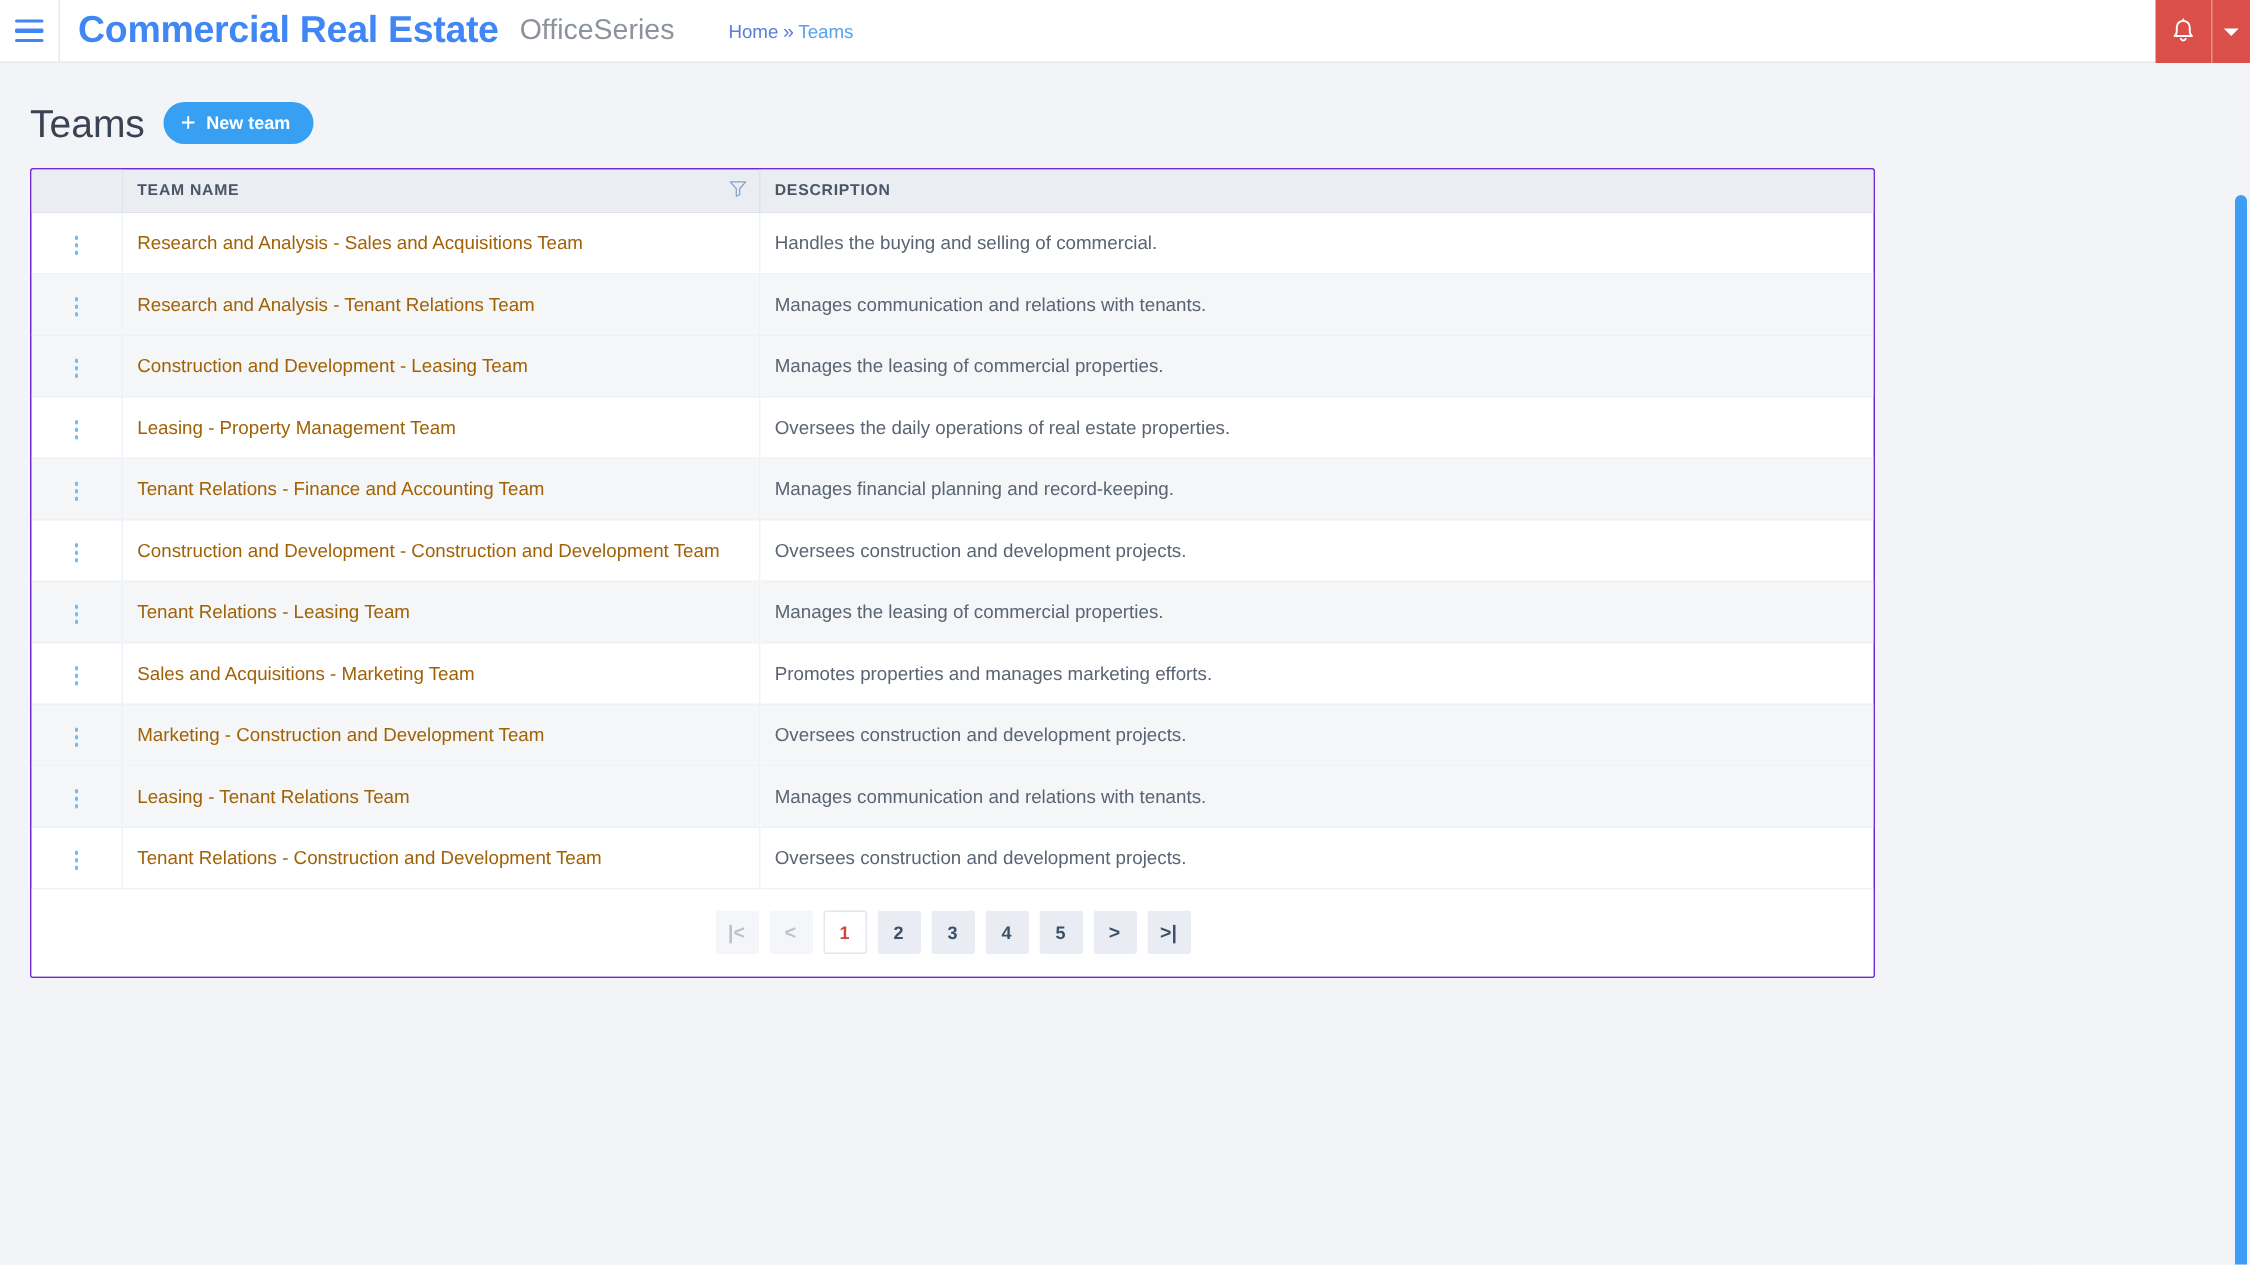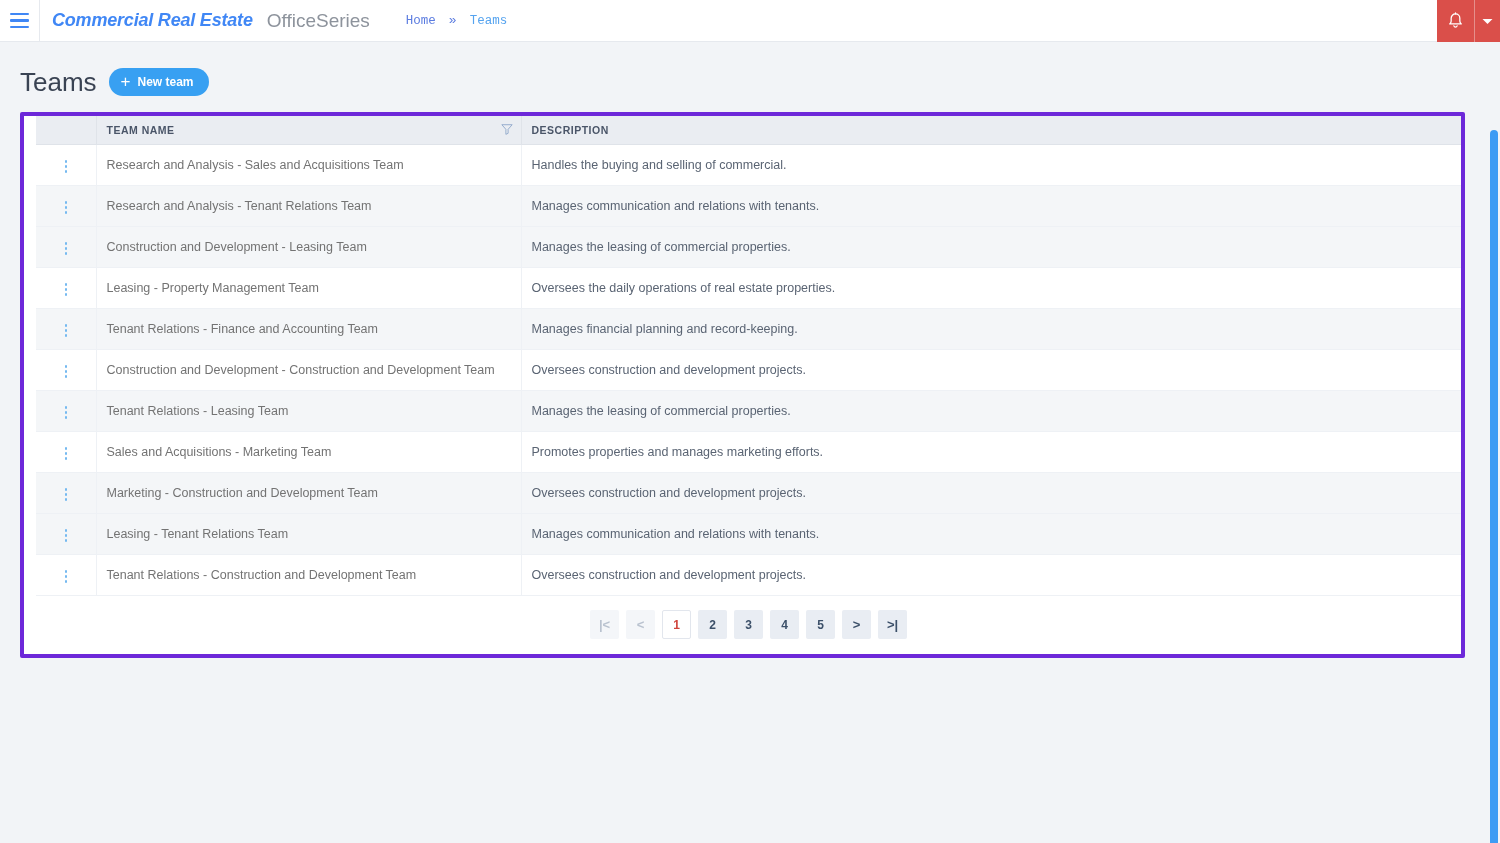--- a/index.html
+++ b/index.html
@@ -29,41 +29,39 @@
     border-right: 1px solid #e6e9ee;
   }
   .hamburger span {
     display: block;
     width: 19px; height: 2.5px;
     background: #4087f5;
     border-radius: 1px;
   }
   .brand {
     margin-left: 12px;
-    font-size: 18px;
+    font-size: 25px;
     font-weight: bold;
     color: #4087f5;
     letter-spacing: -0.2px;
     white-space: nowrap;
-    font-style: italic;
   }
   .brand-sub {
     margin-left: 14px;
     font-size: 19px;
     color: #8d939c;
     white-space: nowrap;
   }
   .breadcrumb {
     margin-left: 36px;
     font-size: 12.5px;
     display: flex;
     align-items: center;
-    gap: 13px;
+    gap: 3px;
     white-space: nowrap;
-    font-family: Liberation Mono, monospace;
   }
   .breadcrumb .bc-home { color: #5b7ce0; }
   .breadcrumb .bc-sep  { color: #5b7ce0; font-size: 13px; }
   .breadcrumb .bc-cur  { color: #55a3ef; }
 
   .nav-right {
     position: absolute;
     right: 0; top: 0;
     height: 42px;
     display: flex;
@@ -115,25 +113,24 @@
     font-size: 17px;
     font-weight: normal;
     line-height: 1;
     position: relative;
     top: -1px;
   }
 
   
   .card {
     background: #ffffff;
-    border: 4px solid #6d28d9;
+    border: 1px solid #6d28d9;
     border-radius: 2px;
-    width: 1445px;
+    width: 1230px;
     overflow: hidden;
-    padding-left: 12px;
   }
   table.grid {
     width: 100%;
     border-collapse: collapse;
     table-layout: fixed;
   }
   table.grid th {
     background: #eaedf2;
     height: 28px;
     font-size: 10.5px;
@@ -167,21 +164,21 @@
   td.c-act {
     width: 60px;
     text-align: center;
     padding: 0;
   }
   td.c-name {
     border-left: 1px solid #eef1f5;
     color: #55abf0;
     padding-left: 12px;
   }
-  td.c-name .tlink { color: #737373; text-decoration: none; cursor: pointer; }
+  td.c-name .tlink { color: #a16207; text-decoration: none; cursor: pointer; }
   td.c-desc {
     border-left: 1px solid #eef1f5;
     color: #5a6473;
     padding-left: 10px;
   }
   tr.alt td { background: #f4f6f8; }
   tr.alt td.c-name, tr.alt td.c-desc { background: #f4f6f8; }
 
   .dots {
     display: inline-flex;

